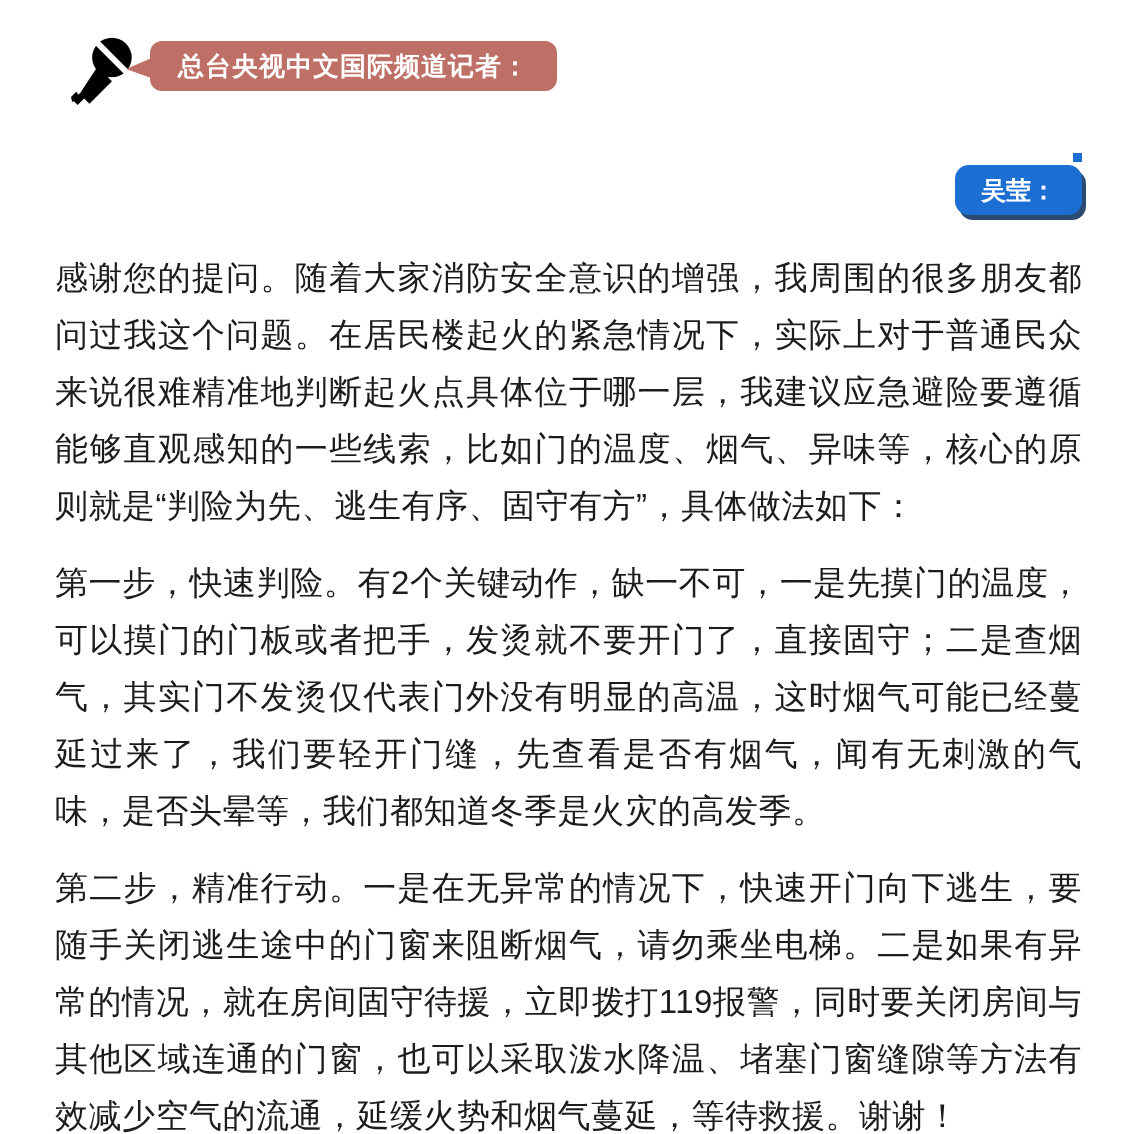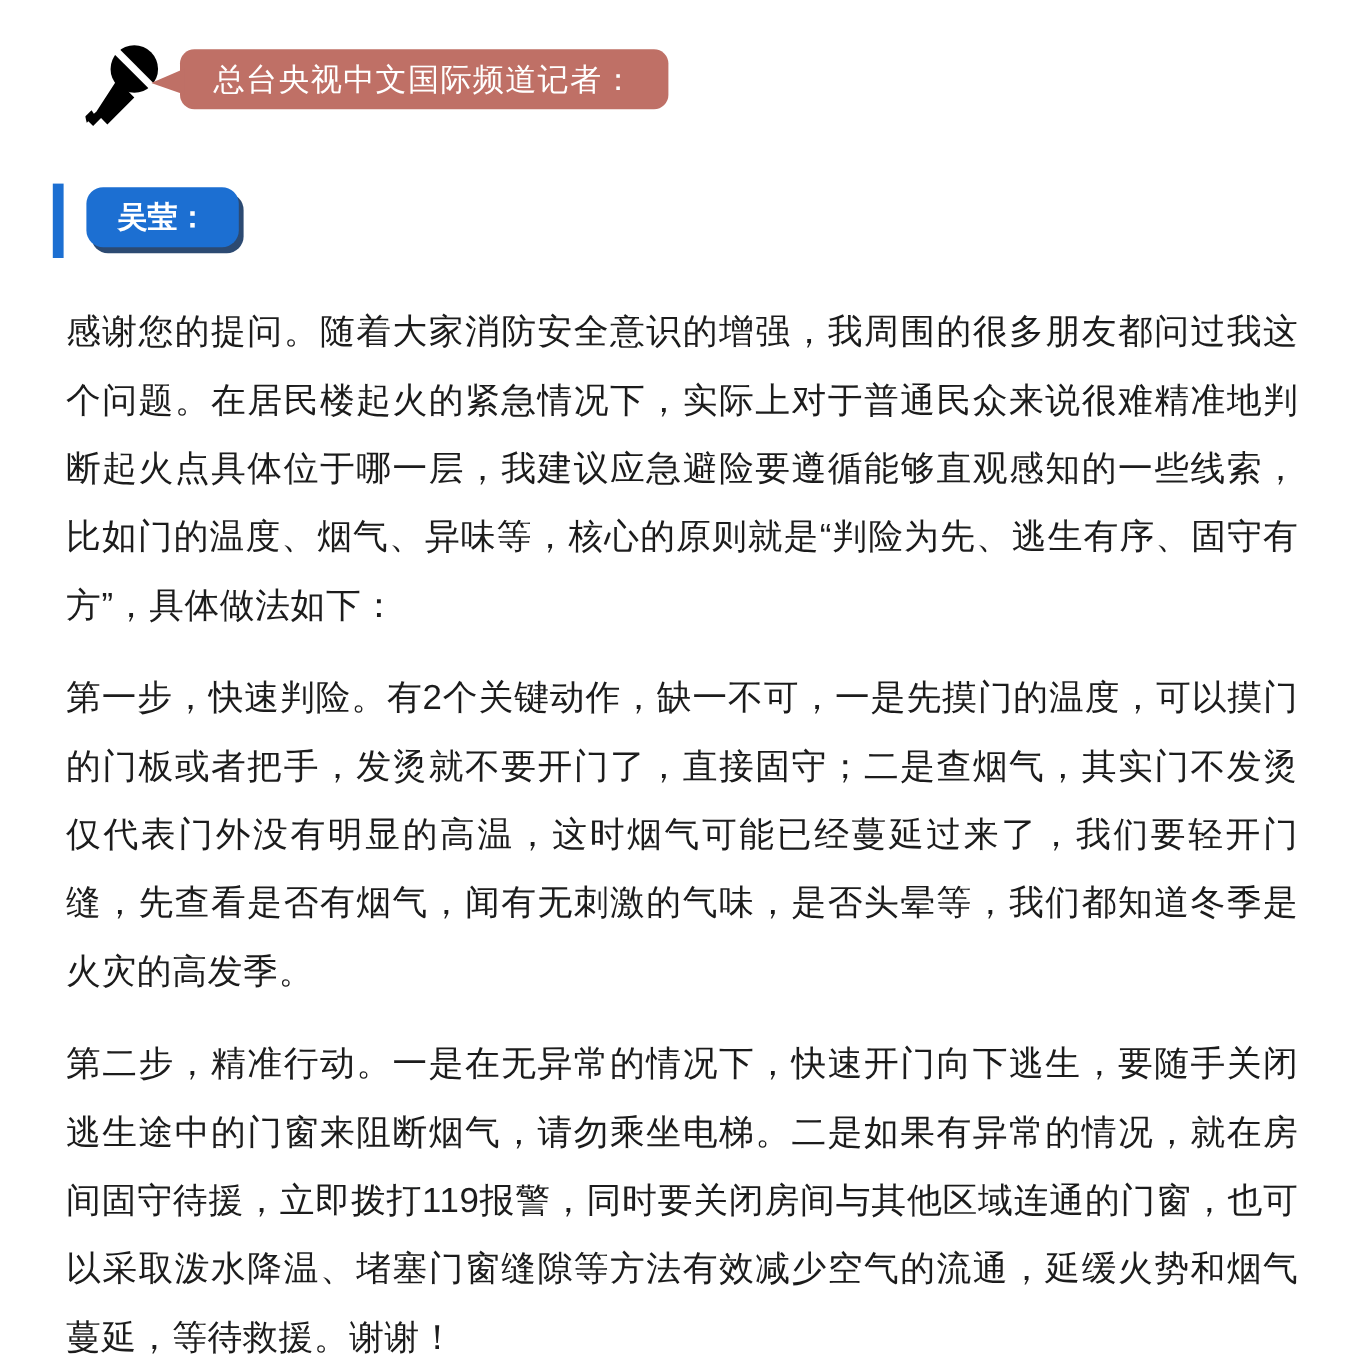--- a/index.html
+++ b/index.html
@@ -38,21 +38,21 @@
     display:block;
   }
   .reporter-badge{
     position:absolute;
     left:95px;top:6px;
     height:50px;
     background:var(--reporter-badge-bg);
     border-radius:12px;
     color:var(--badge-text);
     font-size:26px;
-    font-weight:normal;
+    font-weight:bold;
     line-height:50px;
     padding:0 28px;
     letter-spacing:1px;
     white-space:nowrap;
   }
   .reporter-badge .tail{
     position:absolute;
     left:-24px;top:16px;
     width:28px;height:22px;
     background:var(--reporter-badge-bg);
@@ -68,21 +68,22 @@
     letter-spacing:0.5px;
     margin-bottom:42px;
   }
   
   .speaker-row{
     position:relative;
     height:62px;
     margin-left:-11px;
     margin-bottom:34px;
     display:flex;
-    align-items:flex-start;
+    align-items:flex-end;
+    flex-direction:column;
   }
   .accent-bar{
     width:9px;
     height:62px;
     background:var(--accent-bar);
     display:inline-block;
   }
   .speaker-badge{
     margin-left:19px;
     margin-top:3px;
@@ -93,21 +94,21 @@
     color:var(--badge-text);
     font-size:25px;
     font-weight:bold;
     line-height:50px;
     padding:0 26px;
     white-space:nowrap;
   }
   
   .answer{
     color:var(--body-text);
-    font-size:29px;
+    font-size:33px;
     line-height:57px;
     text-align:justify;
     letter-spacing:0.5px;
     margin-bottom:20px;
   }
 </style>
 </head>
 <body>
 
 <div class="page">

